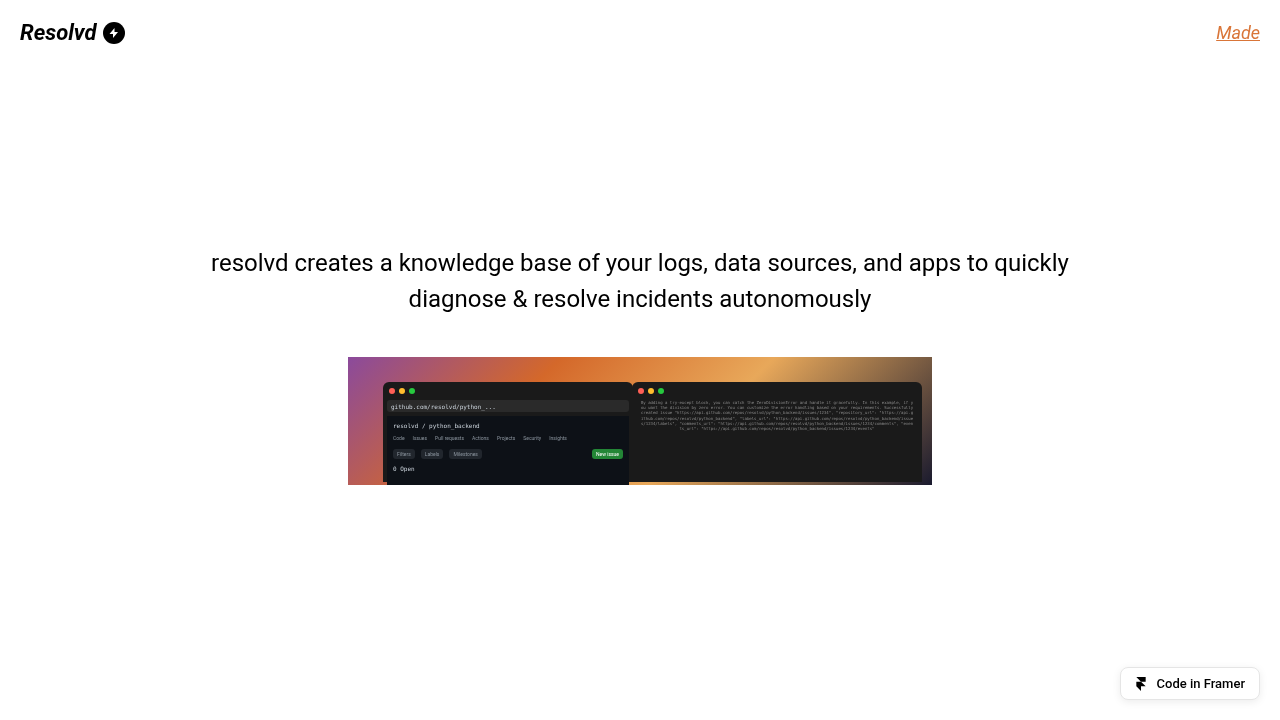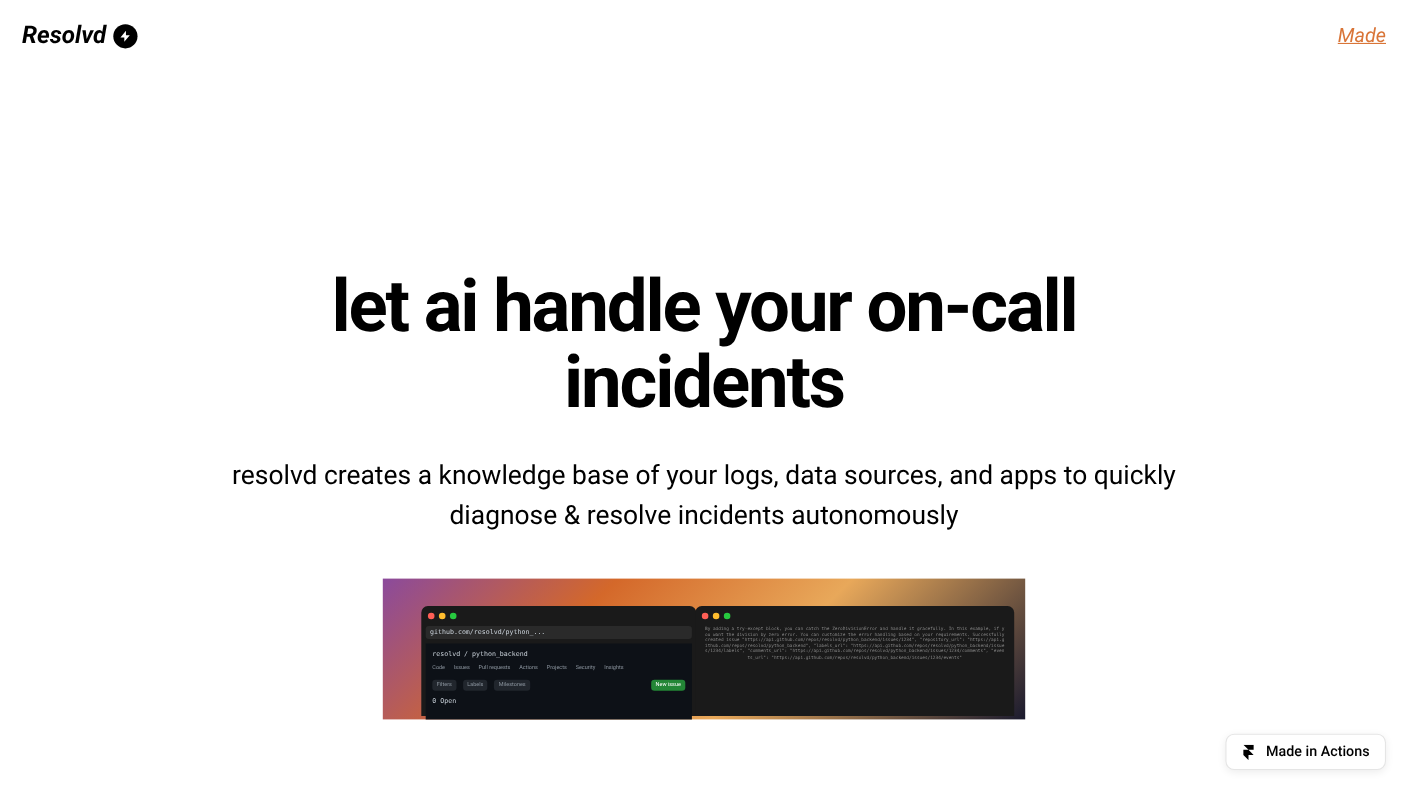--- a/index.html
+++ b/index.html
@@ -243,21 +243,20 @@
     <span class="logo-icon">
       <svg width="12" height="12" viewBox="0 0 24 24" fill="white">
         <path d="M13 2L3 14h7v8l10-12h-7V2z"></path>
       </svg>
     </span>
   </div>
   <a class="nav-link">Made</a>
 </div>
 
 <div class="hero">
-  <h1 class="hero-title">let ai handle your on-call incidents</h1>
   <p class="hero-subtitle">resolvd creates a knowledge base of your logs, data sources, and apps to quickly diagnose &amp; resolve incidents autonomously</p>
   
   <div class="screenshot-container">
     <div class="browser-window">
       <div class="window-dots">
         <span class="dot dot-red"></span>
         <span class="dot dot-yellow"></span>
         <span class="dot dot-green"></span>
       </div>
       <div class="browser-bar">
@@ -300,14 +299,14 @@
     </div>
   </div>
 </div>
 
 <div class="framer-badge">
   <span class="framer-icon">
     <svg viewBox="0 0 14 21" width="12" height="14" fill="#000">
       <path d="M0 0h14v7H7L0 0zm0 7h7l7 7H0V7zm0 7h7v7l-7-7z"></path>
     </svg>
   </span>
-  <span>Made in Actions</span>
+  <span>Code in Framer</span>
 </div>
 
 </body></html>

